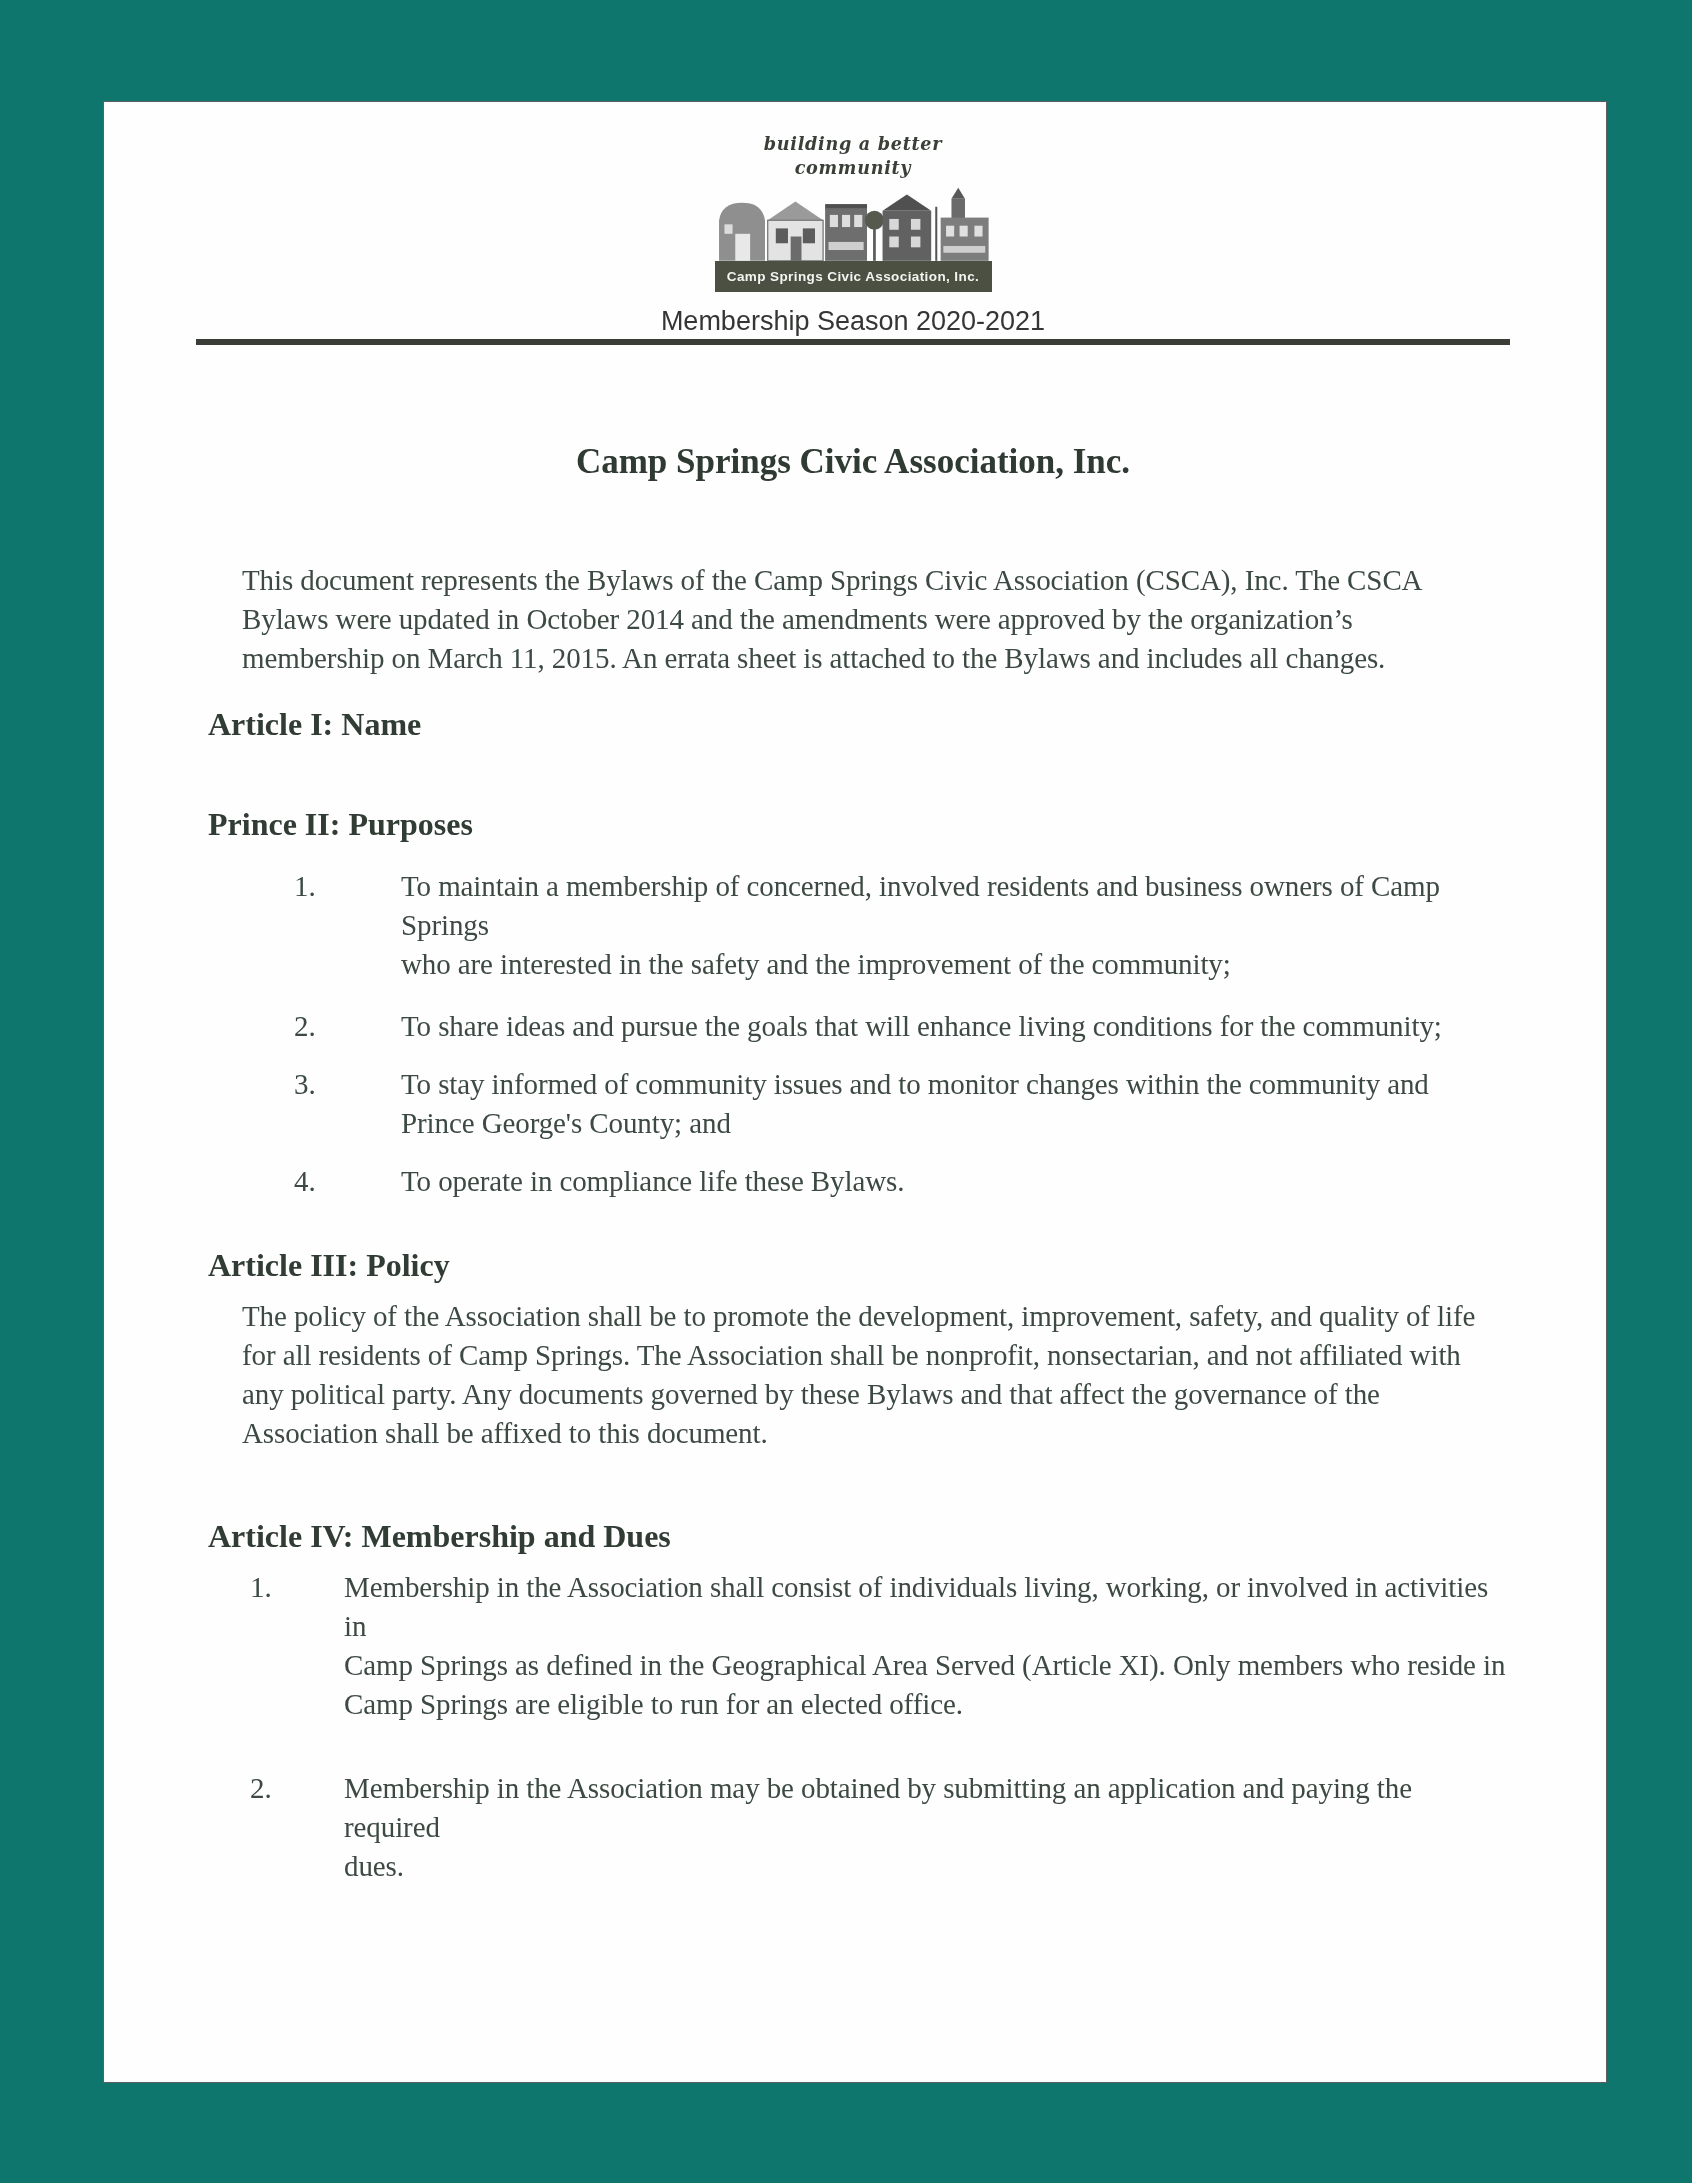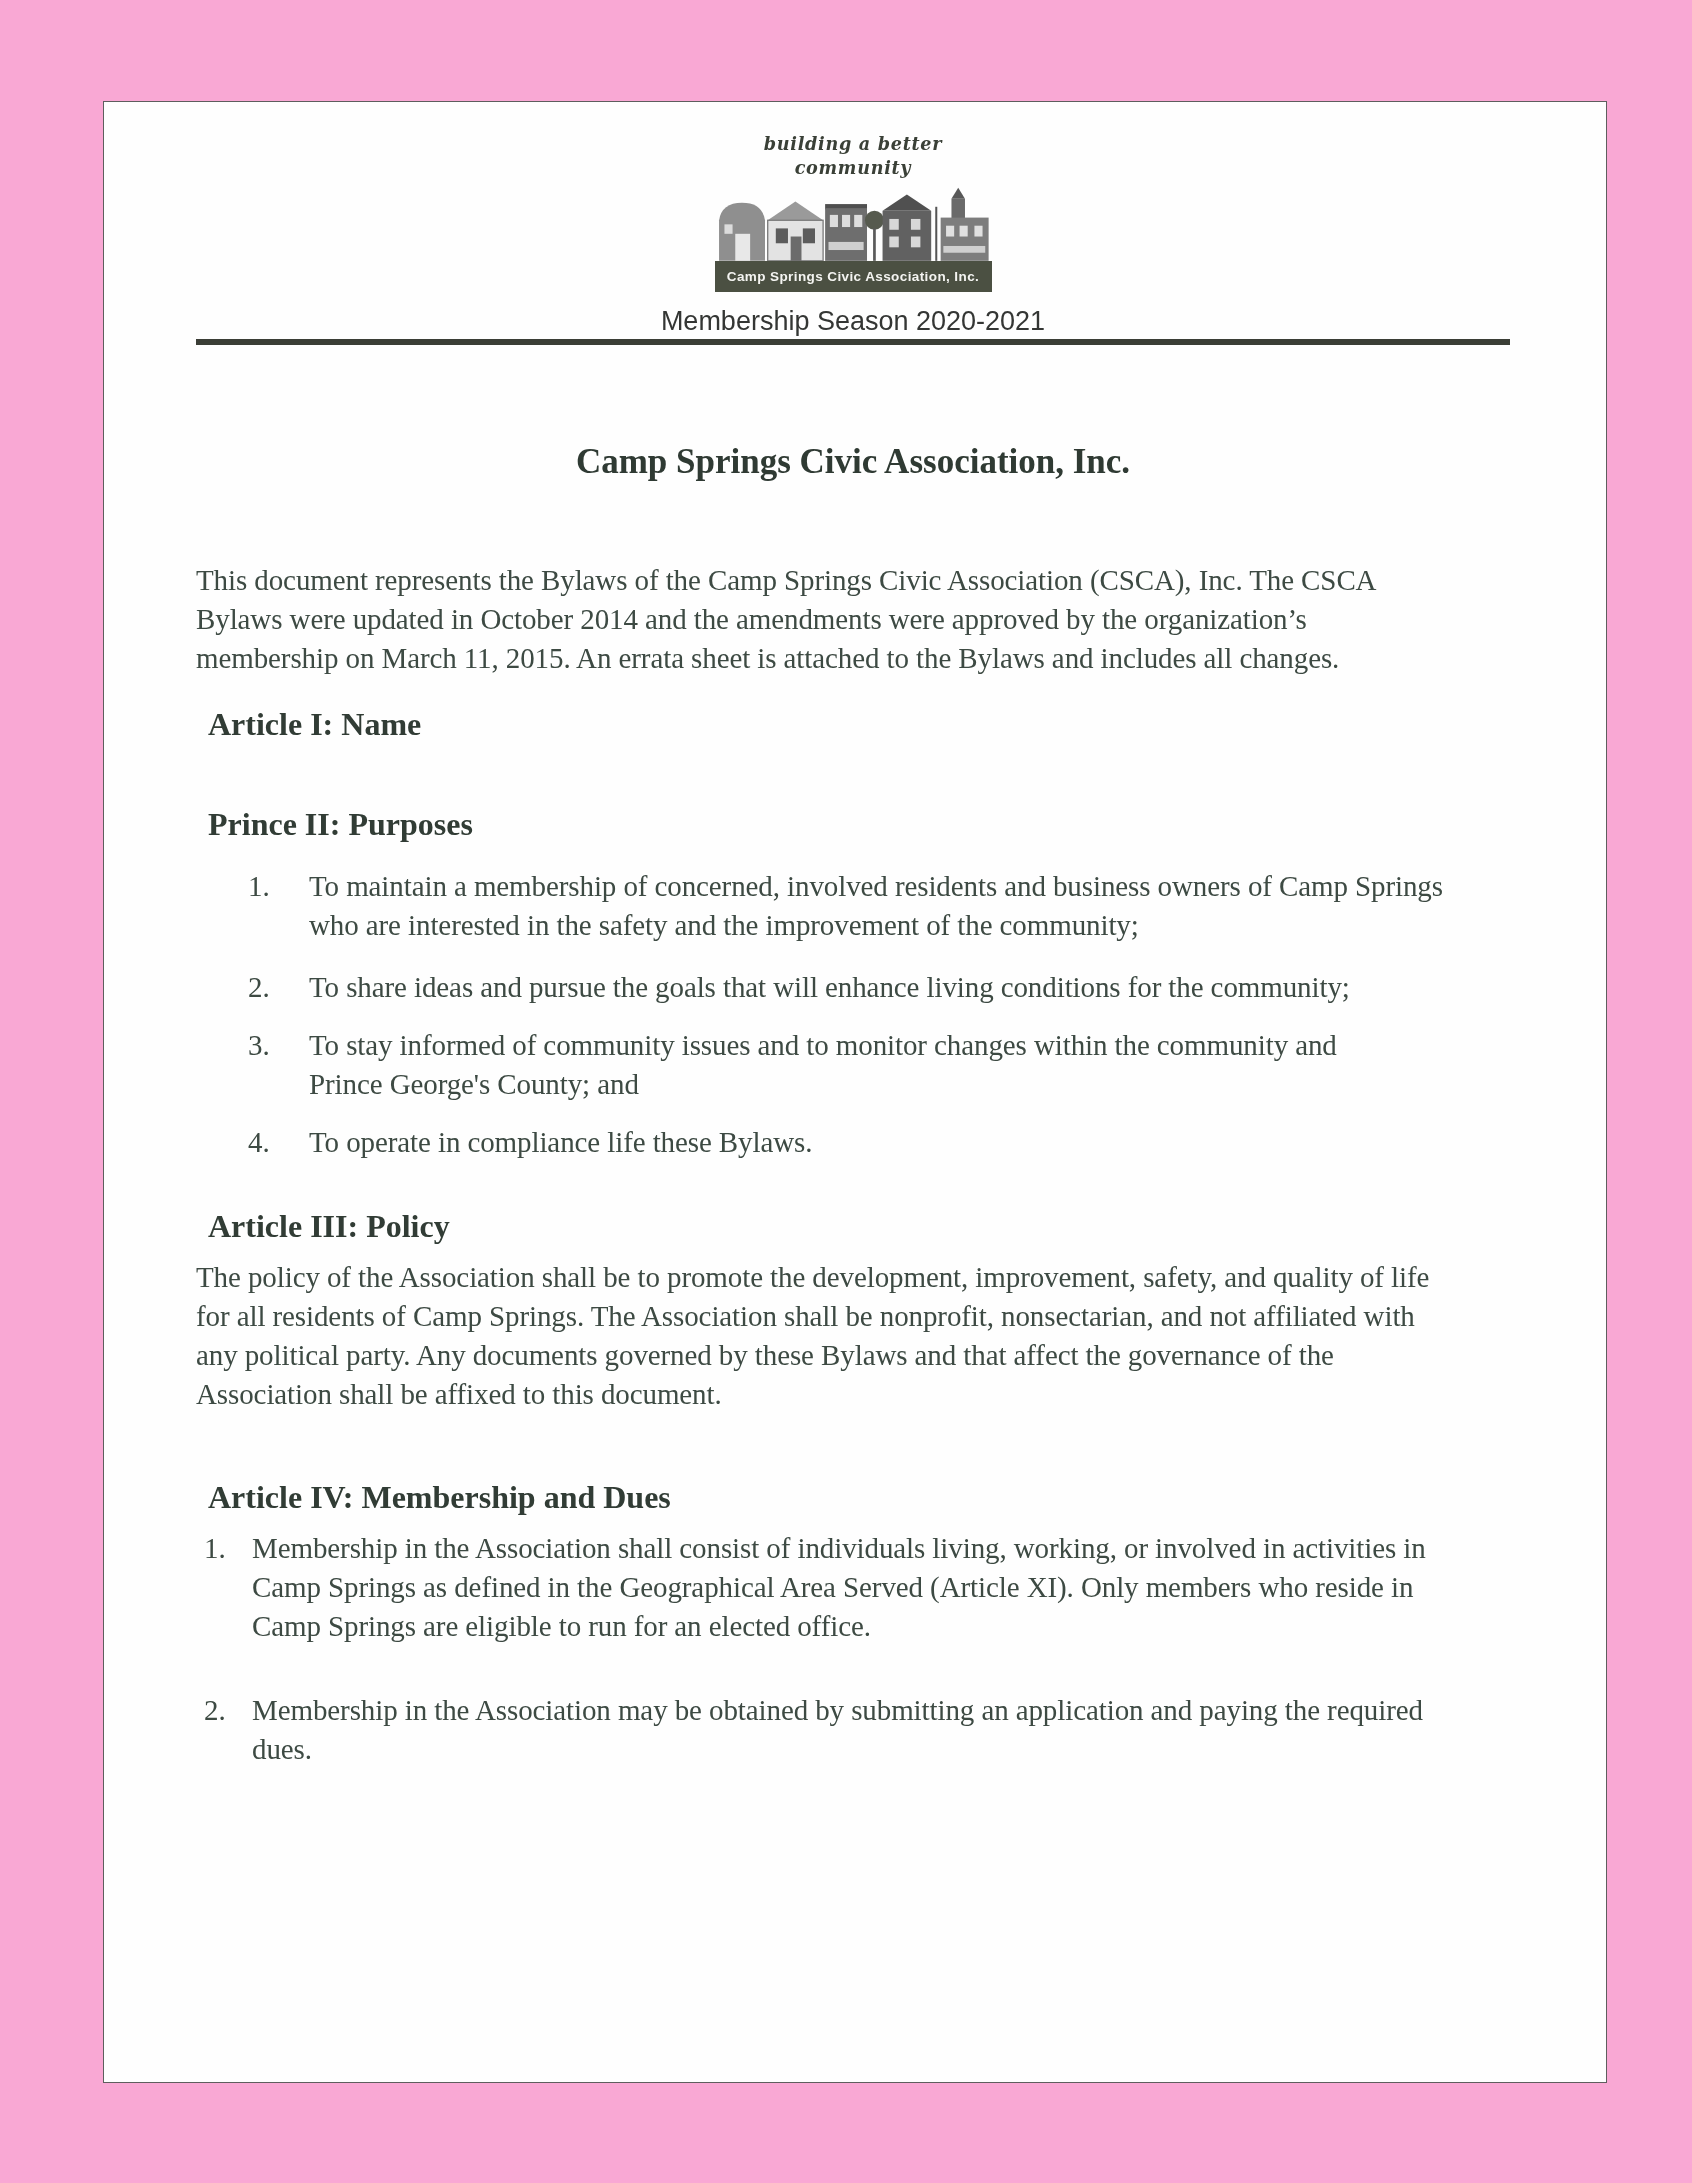--- a/index.html
+++ b/index.html
@@ -1,21 +1,21 @@
 <!DOCTYPE html>
 <html style="font-size:10.8px"><head>
 <meta charset="utf-8">
 <style>
   html, body { margin: 0; padding: 0; }
   body { background: #ffffff; }
   #canvas {
     position: relative;
     width: 1692px;
     height: 2183px;
-    background: #f9a8d4;
+    background: #0f766e;
     overflow: hidden;
     font-family: "Liberation Serif", "DejaVu Serif", serif;
   }
   .page {
     position: absolute;
     left: 103px;
     top: 101px;
     width: 1504px;
     height: 1982px;
     box-sizing: border-box;
@@ -75,20 +75,21 @@
     text-align: center;
     font-size: 35px;
     line-height: 42px;
     font-weight: bold;
     color: #2f3a33;
   }
   .para, .lead, .item-text, .num {
     font-size: 29px;
     line-height: 39px;
     letter-spacing: -0.1px;
+    margin-left: 46px;
   }
   .pre { white-space: pre-line; }
   .intro { margin-top: 78px; }
   .article-heading {
     margin: 12px;
     text-align: left;
     font-size: 32px;
     line-height: 39px;
     font-weight: bold;
     color: #313c35;

